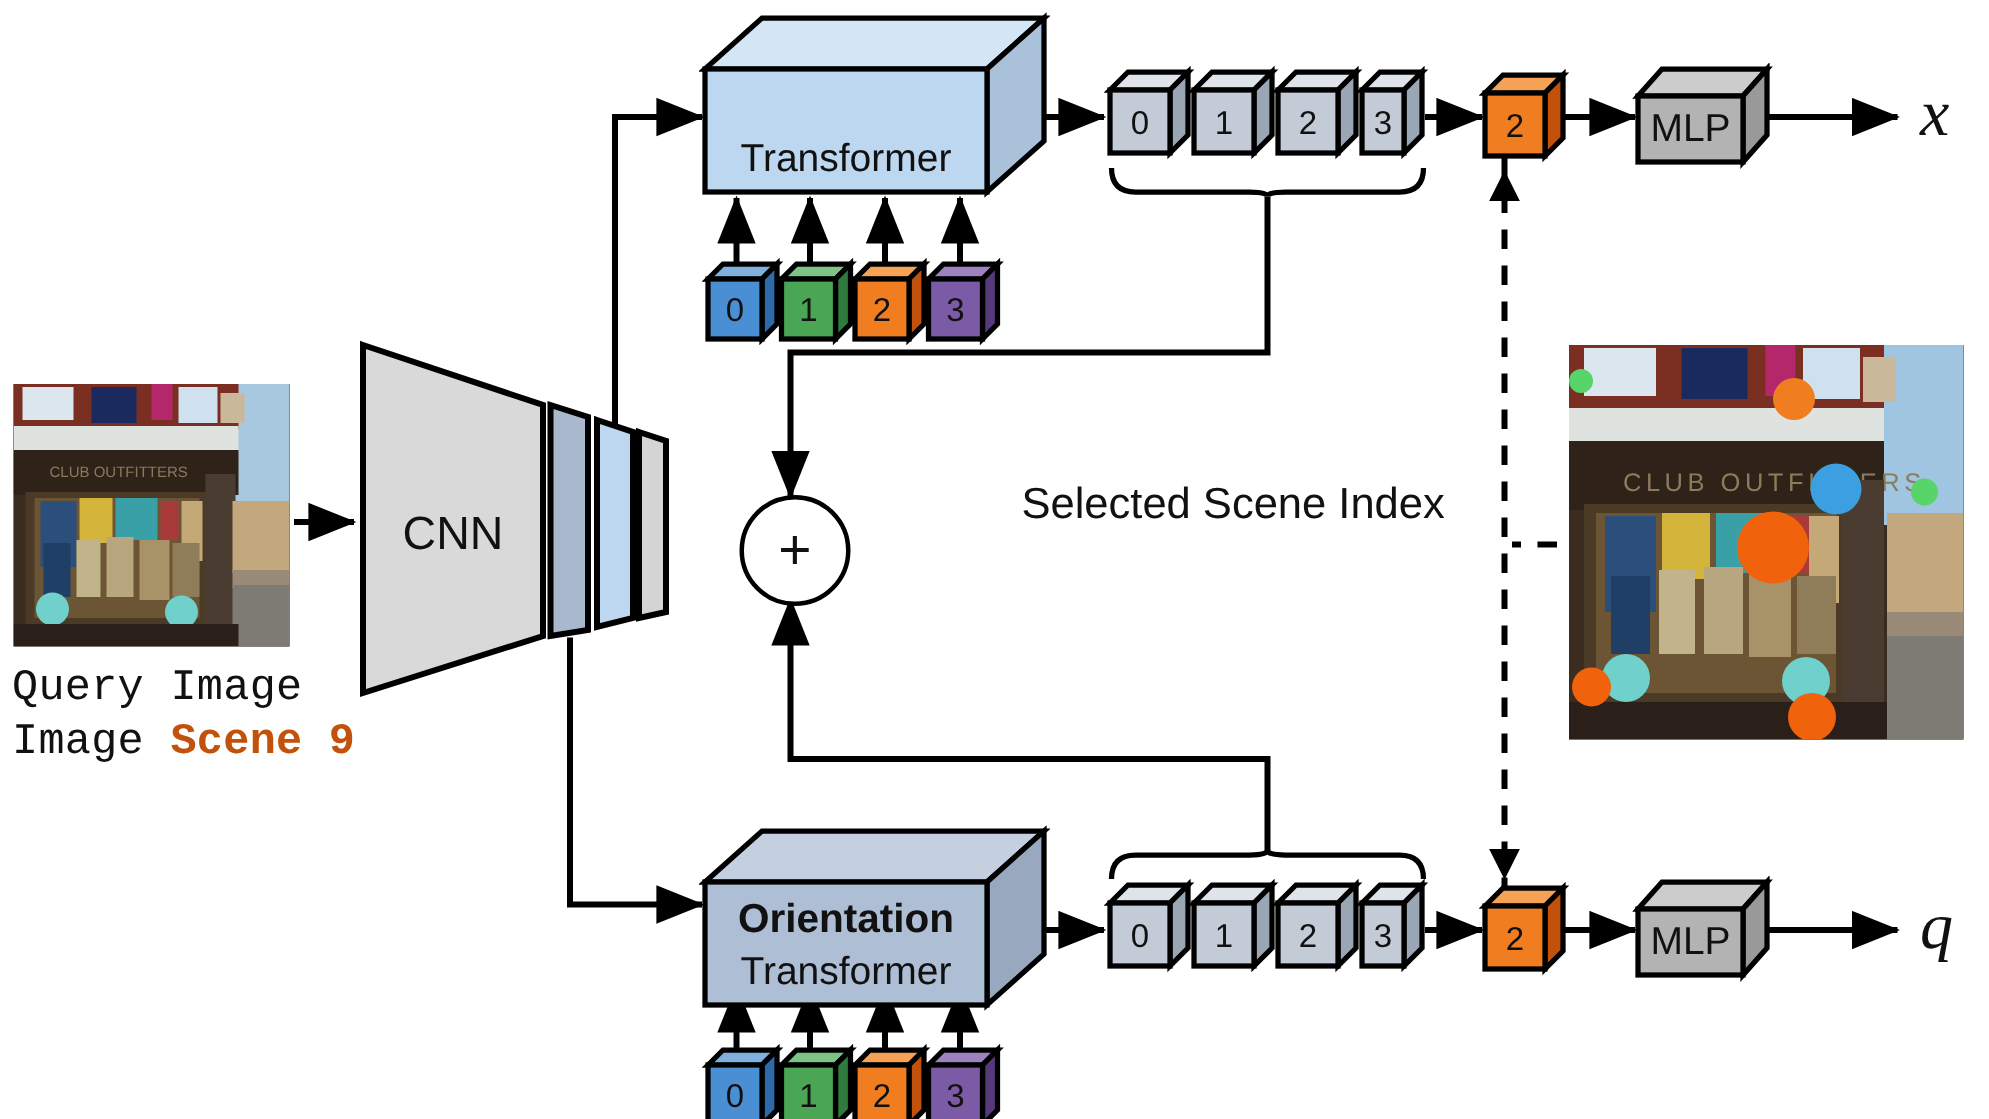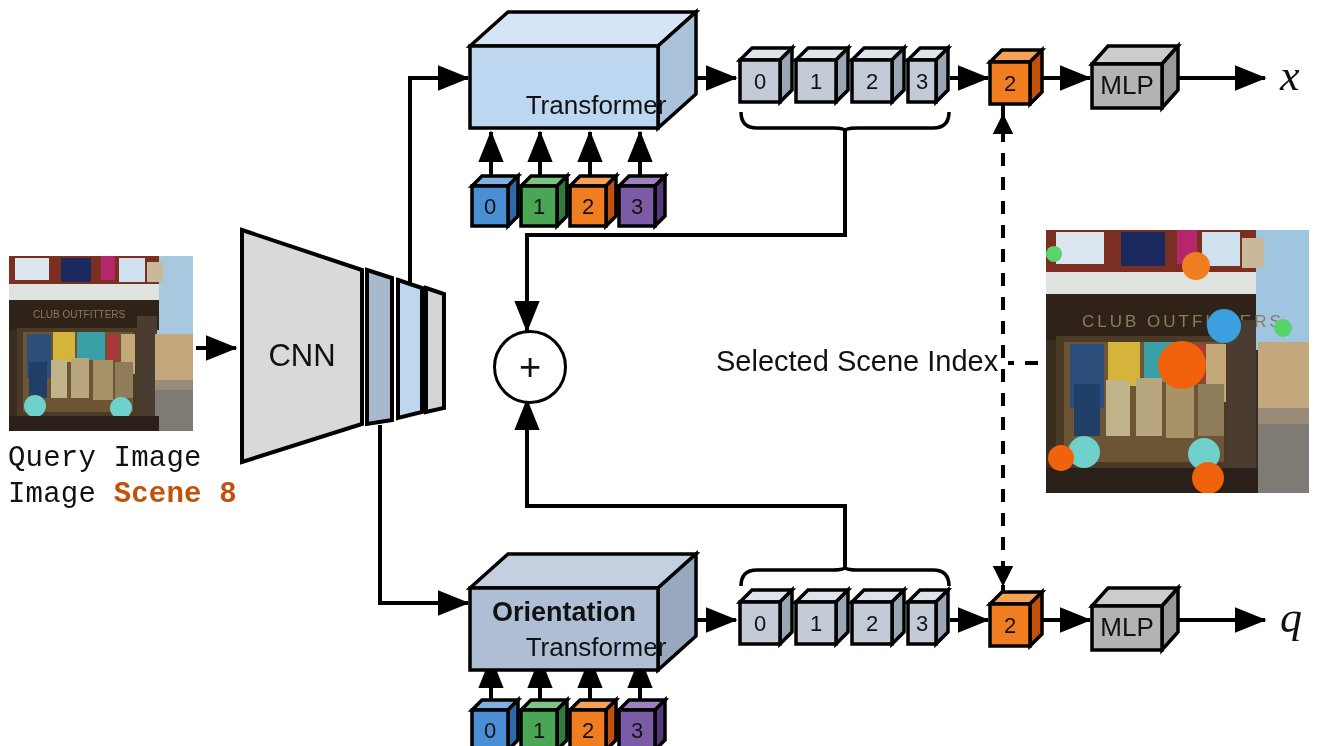--- a/index.html
+++ b/index.html
@@ -43,21 +43,20 @@
   
   .box3d { position: absolute; }
   .box-title {
     font-weight: bold;
     color: #111;
     line-height: 1.05;
   }
   .box-sub {
     color: #111;
     line-height: 1.05;
-    padding-left: 32px;
   }
 
   
   .plus-node {
     position: absolute;
     border: 3px solid #000;
     border-radius: 50%;
     background: #fff;
     display: flex;
     align-items: center;
@@ -186,21 +185,21 @@
       <rect x="146" y="124" width="38" height="12" fill="#9a8a78"></rect>
       <rect x="146" y="134" width="38" height="41" fill="#7e7a74"></rect>
       <rect x="0" y="160" width="150" height="15" fill="#2a2019"></rect>
 
       <text x="24" y="62" fill="#8a7a5a" font-size="10" font-family="Liberation Sans, sans-serif">CLUB OUTFITTERS</text>
     </svg>
   </div>
 
   <div class="abs layer-z1 caption-line" style="left:8px; top:442px;">Query Image</div>
   <div class="abs layer-z1 caption-line" style="left:8px; top:478px;">
-    <span>Image </span><span class="scene-accent">Scene 8</span>
+    <span>Image </span><span class="scene-accent">Scene 9</span>
   </div>
 
   <svg class="abs layer-z1" style="left:236px; top:226px;" width="210" height="240" viewBox="0 0 210 240">
     <polygon points="6,4 126,44 126,198 6,236" fill="#d9d9d9" stroke="#000" stroke-width="4"></polygon>
     <polygon points="131,44 156,52 156,194 131,198" fill="#a9b8cd" stroke="#000" stroke-width="4"></polygon>
     <polygon points="162,54 186,62 186,186 162,192" fill="#bcd7ef" stroke="#000" stroke-width="4"></polygon>
     <polygon points="190,62 208,68 208,182 190,186" fill="#d4d4d4" stroke="#000" stroke-width="4"></polygon>
     <text x="66" y="132" fill="#111" font-size="31" font-family="Liberation Sans, sans-serif" text-anchor="middle" dominant-baseline="middle">CNN</text>
   </svg>
 
@@ -352,21 +351,21 @@
     </g>
     <text x="39" y="52" fill="#111" font-size="26" font-family="Liberation Sans, sans-serif" text-anchor="middle">MLP</text>
   </svg>
 
   <div class="abs layer-z2 out-symbol" style="left:1280px; top:592px;">q</div>
 
   <div class="plus-node layer-z3" style="left:493px; top:330px; width:68px; height:68px;">
     <span>+</span>
   </div>
 
-  <div class="abs layer-z3 label-scene-index" style="left:716px; top:320px;margin-top:25px;">Selected Scene Index</div>
+  <div class="abs layer-z3 label-scene-index" style="left:681px; top:320px;">Selected Scene Index</div>
 
   <div class="photo abs layer-z6" style="left:1046px; top:230px; width:263px; height:263px; background:#2a2016;">
     <svg width="263" height="263" viewBox="0 0 263 263">
       <rect x="0" y="0" width="263" height="263" fill="#3a2c1e"></rect>
       <rect x="205" y="0" width="58" height="120" fill="#9fc5e0"></rect>
       <rect x="0" y="0" width="210" height="45" fill="#7a2f22"></rect>
       <rect x="10" y="2" width="48" height="32" fill="#dce6ee"></rect>
       <rect x="75" y="2" width="44" height="34" fill="#1b2a5e"></rect>
       <rect x="131" y="0" width="20" height="34" fill="#b5276b"></rect>
       <rect x="156" y="2" width="38" height="34" fill="#cfe0ee"></rect>

